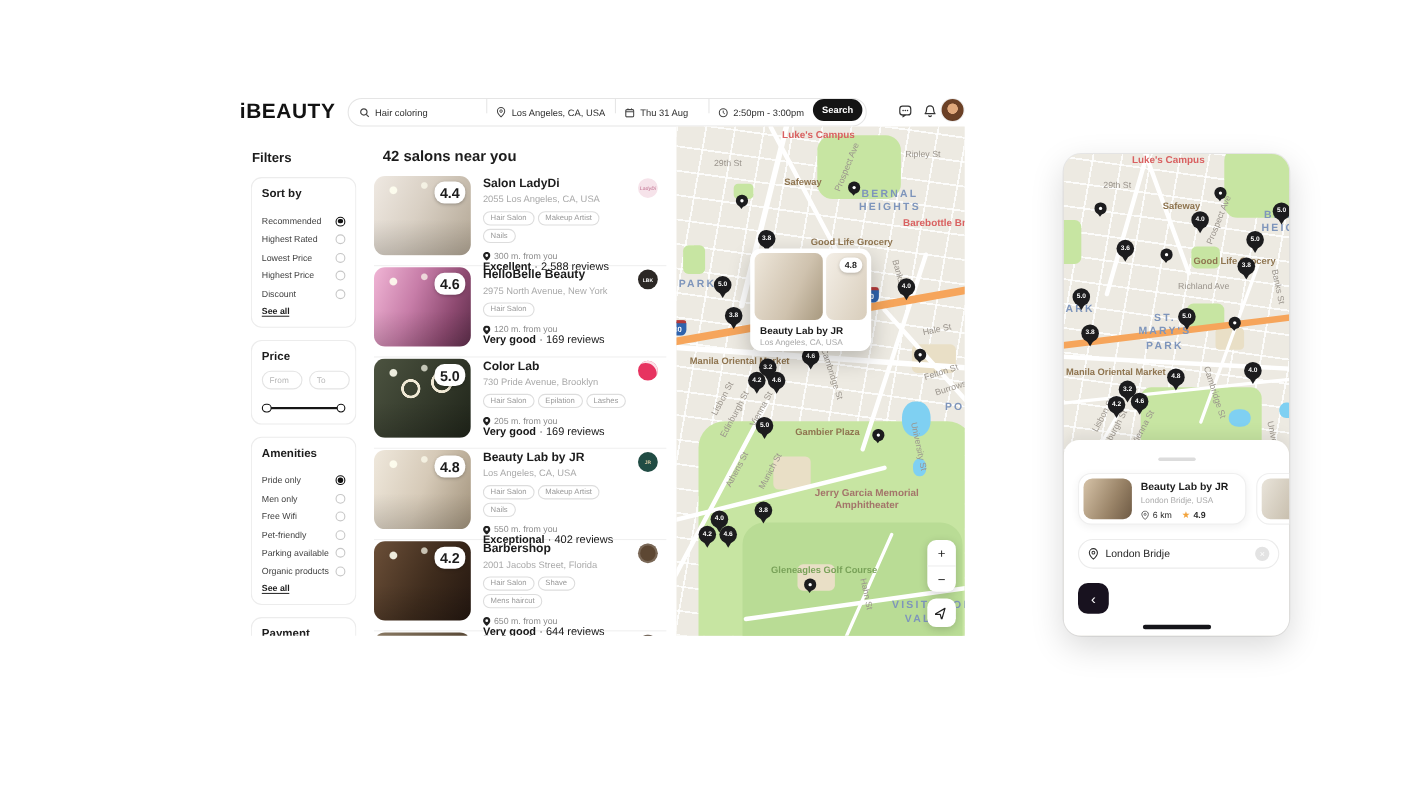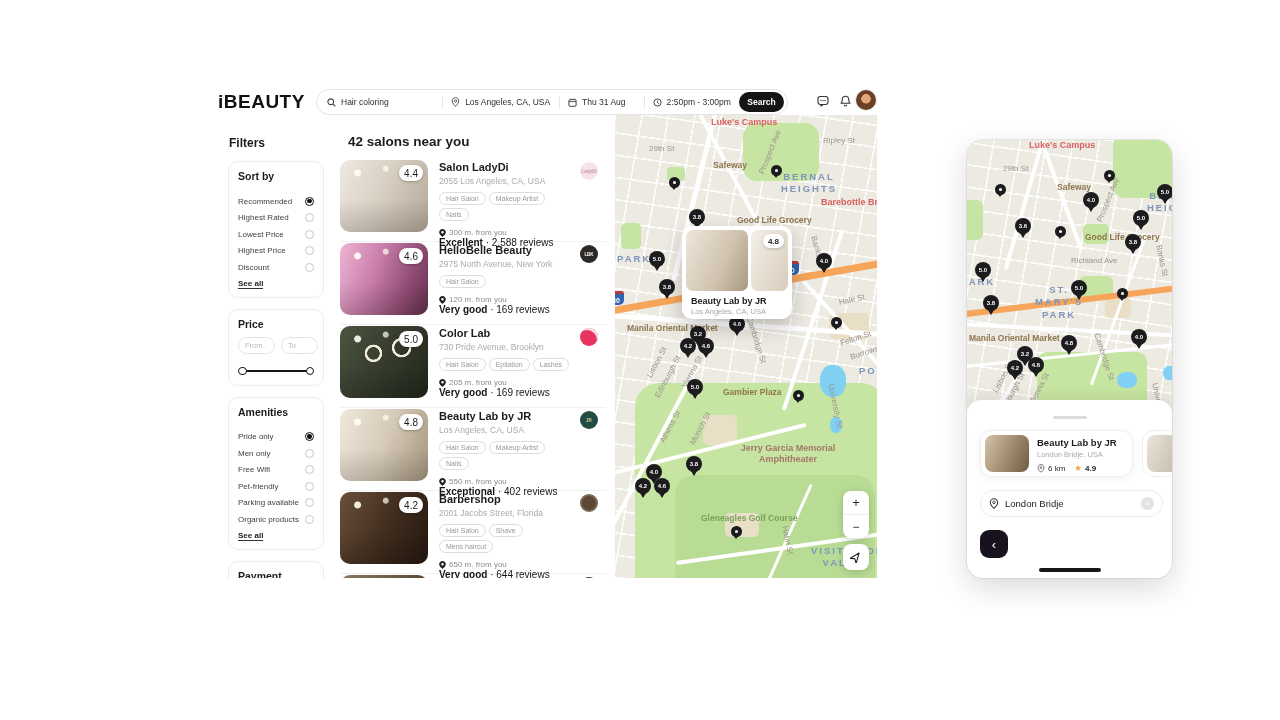--- a/index.html
+++ b/index.html
@@ -2,21 +2,21 @@
 <html><head>
 <meta charset="utf-8">
 <style>
   *{box-sizing:border-box;margin:0;padding:0}
   html,body{width:1280px;height:720px;background:#fff;font-family:"Liberation Sans",sans-serif;color:#1c1c1c;overflow:hidden}
   #canvas{position:relative;width:1280px;height:720px;background:#fff;overflow:hidden}
 
   
   .topbar{position:absolute;left:215px;top:85px;width:670px;height:34px}
   .logo{position:absolute;left:3px;top:6px;font-size:19px;font-weight:800;letter-spacing:.5px;color:#121212}
-  .searchbar{position:absolute;left:101px;top:4px;width:472px;height:26px;border:1px solid #e5e5e5;border-radius:13px;display:flex;align-items:center;padding:0 3px 0 10px;background:#fff}
+  .searchbar{position:absolute;left:101px;top:4px;width:472px;height:26px;border:1px solid #e5e5e5;border-radius:13px;display:flex;padding:0 3px 0 10px;background:#fff}
   .seg{display:flex;align-items:center;gap:5px;font-size:8.5px;color:#2e2e2e;white-space:nowrap}
   .seg svg{flex:none}
   .seg.s1{width:128px}.seg.s2{width:120px}.seg.s3{width:84px}.seg.s4{width:96px}
   .segdiv{width:1px;height:13px;background:#e6e6e6;margin:0 8px 0 0}
   .search-btn{margin-left:auto;width:50px;height:20px;background:#141414;color:#fff;border:none;border-radius:10px;font-size:8.5px;font-weight:600;display:flex;align-items:center;justify-content:center;font-family:inherit}
   .hicon{position:absolute;top:9px;width:14px;height:14px;display:flex;align-items:center;justify-content:center}
   .avatar{position:absolute;left:641px;top:5px;width:20px;height:20px;border-radius:50%;background:radial-gradient(circle at 50% 44%,#e0a87c 0 4.5px,#6b4026 5px 62%,#4a2b18 100%);box-shadow:0 0 0 1px #eee}
 
   
   .filters{position:absolute;left:228px;top:136px;width:96px;height:442px;overflow:hidden}
@@ -48,21 +48,21 @@
     linear-gradient(to top,rgba(0,0,0,.15),transparent 45%)}
   [data-img="salon-ladydi"]{background:linear-gradient(115deg,#efe9e2 0%,#d9d0c4 45%,#b3a795 100%)}
   [data-img="salon-hellobelle"]{background:linear-gradient(110deg,#f0b5d5 0%,#c77da8 40%,#8e4a71 75%,#5f2f4c 100%)}
   [data-img="salon-colorlab"]{background:
     radial-gradient(circle at 38% 38%,transparent 0 6px,#f1ead6 6.5px 8.5px,transparent 9px),
     radial-gradient(circle at 70% 30%,transparent 0 7px,#f1ead6 7.5px 9.5px,transparent 10px),
     linear-gradient(120deg,#4c5340,#20251a)}
   [data-img="salon-beautylab"]{background:linear-gradient(110deg,#efe8dc,#d6cab8 50%,#a3947d)}
   [data-img="salon-barbershop"]{background:linear-gradient(115deg,#6b4f38 0%,#3f2c1d 55%,#241710 100%)}
   [data-img="salon-barbershop2"]{background:linear-gradient(100deg,#8a7a64,#50402e)}
-  .rbadge{position:absolute;top:5px;right:5px;background:#fff;border-radius:9px;font-size:10px;font-weight:400;padding:2.5px 5px;box-shadow:0 1px 3px rgba(0,0,0,.25);z-index:2}
+  .rbadge{position:absolute;top:5px;right:5px;background:#fff;border-radius:9px;font-size:13px;font-weight:700;padding:2.5px 5px;box-shadow:0 1px 3px rgba(0,0,0,.25);z-index:2}
   .rbadge:empty{display:none}
   .sbody{margin-left:11px;padding-top:1px;width:138px}
   .sname{font-size:11px;font-weight:700}
   .saddr{font-size:8.5px;color:#aaa;margin-top:3px}
   .stags{display:flex;gap:3px;margin-top:6px;flex-wrap:wrap}
   .tag{font-size:7px;color:#999;border:1px solid #ddd;border-radius:8px;padding:2px 6px;white-space:nowrap}
   .sdist{display:flex;align-items:center;gap:3px;font-size:8px;color:#8c8c8c;margin-top:7px}
   .srate{font-size:10px;color:#161616}
   .srate b{font-weight:700}
   .slogo{position:absolute;right:8px;top:2px;width:18px;height:18px;border-radius:50%;display:flex;align-items:center;justify-content:center;font-size:4.5px;font-weight:700;color:#fff;overflow:hidden}

